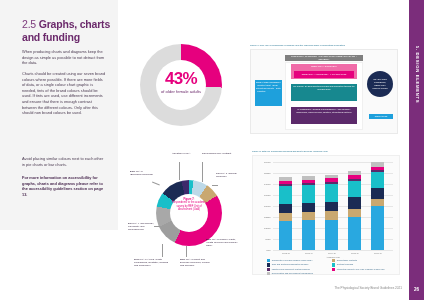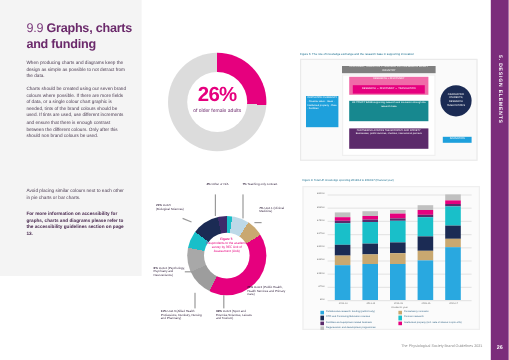--- a/index.html
+++ b/index.html
@@ -149,33 +149,33 @@
   }
 </style>
 </head>
 <body>
 
 <div class="page">
 
   <div class="left-panel"></div>
 
   <div class="heading">
-    <span class="num">9.9</span>
+    <span class="num">2.5</span>
     <span>Graphs, charts and funding</span>
   </div>
 
   <div class="body-text p1">When producing charts and diagrams keep the design as simple as possible to not detract from the data.</div>
   <div class="body-text p2">Charts should be created using our seven brand colours where possible. If there are more fields of data, or a single colour chart graphic is needed, tints of the brand colours should be used. If tints are used, use different increments and ensure that there is enough contrast between the different colours. Only after this should non brand colours be used.</div>
   <div class="body-text p3">Avoid placing similar colours next to each other in pie charts or bar charts.</div>
   <div class="body-text bold">For more information on accessibility for graphs, charts and diagrams please refer to the accessibility guidelines section on page 13.</div>
 
   <div class="donut-wrap">
     <div class="donut"></div>
     <div class="donut-hole"></div>
-    <div class="donut-pct">26%</div>
+    <div class="donut-pct">43%</div>
     <div class="donut-sub">of older female adults</div>
   </div>
 
   <div class="diagram-fig">Figure 6: The role of knowledge exchange and the research base in supporting innovation</div>
   <div class="diagram-box">
     <div class="d-white-panel"></div>
     <div class="d-el d-title">DISCOVERY, INVENTION + TRANSLATION / RESEARCH BASE + INDUSTRY</div>
     <div class="d-el d-pink-outer">RESEARCH + DISCOVERY</div>
     <div class="d-el d-pink-inner">RESEARCH ↔ DISCOVERY ↔ TRANSLATION</div>
     <div class="d-el d-teal-main">UK POLICY BASE

